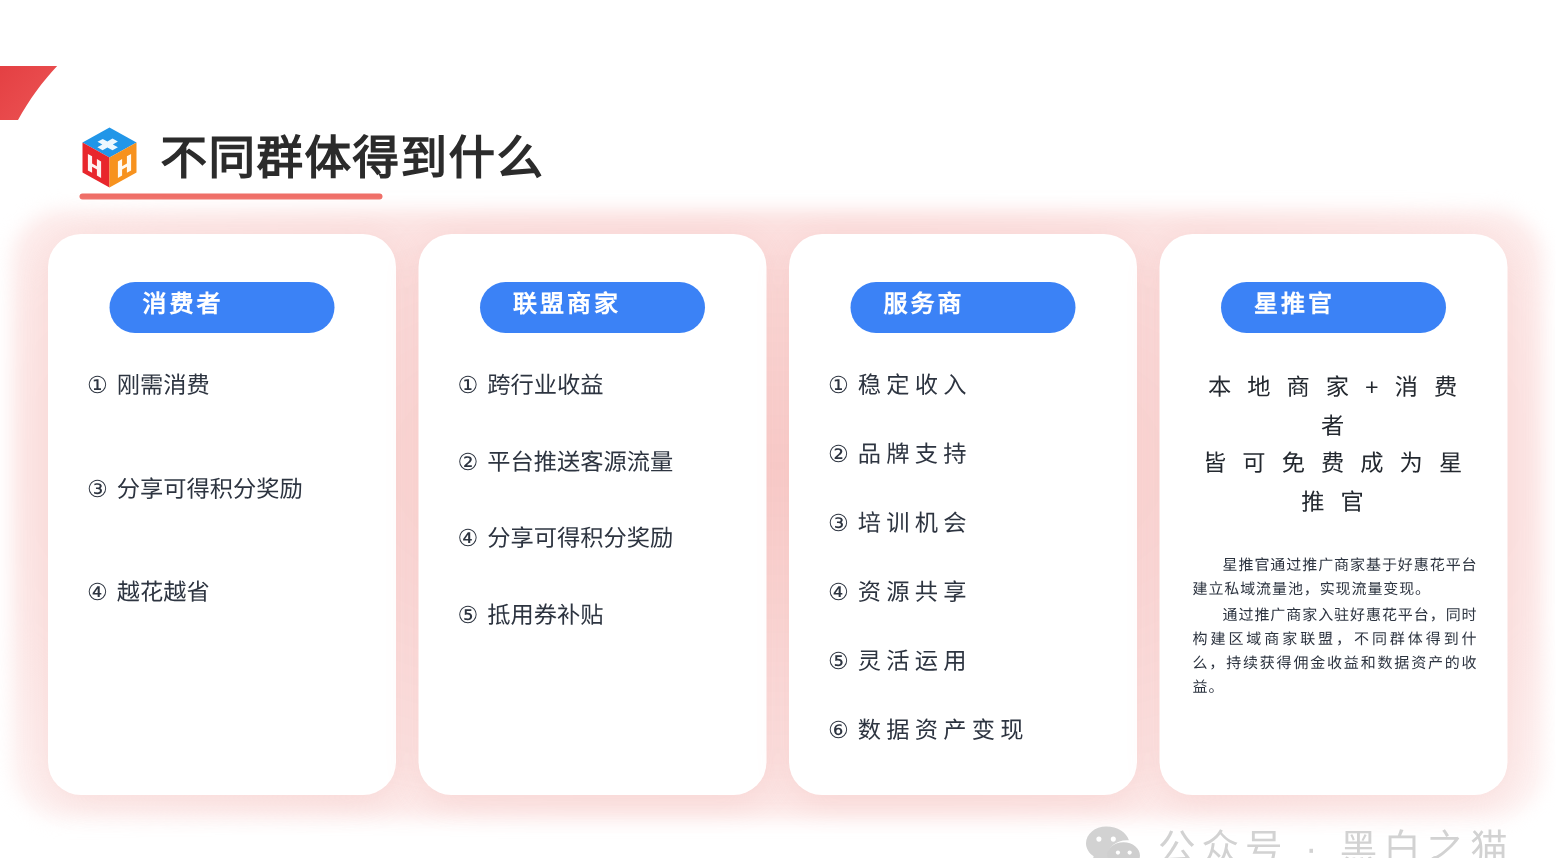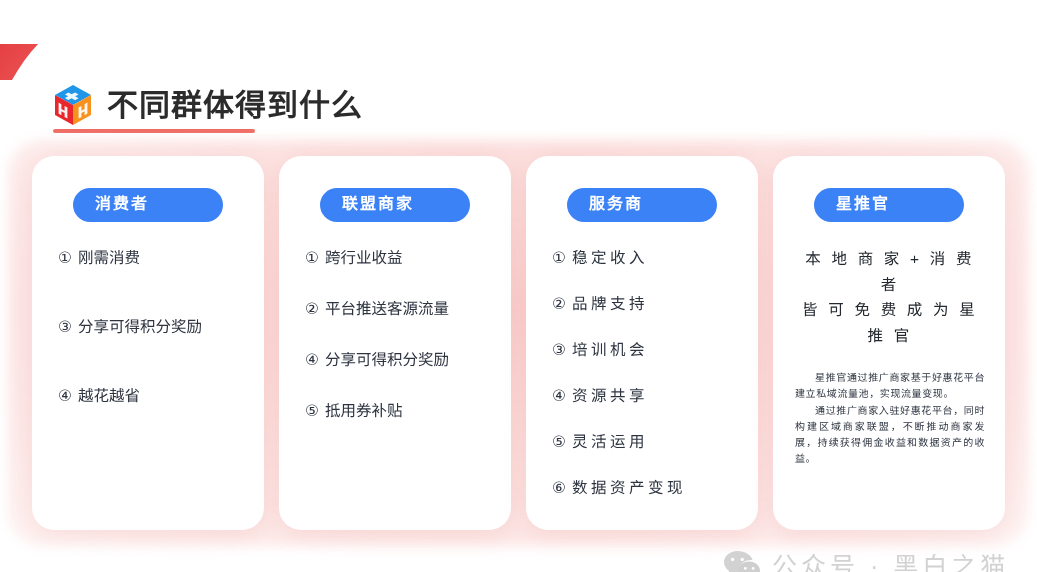--- a/index.html
+++ b/index.html
@@ -293,21 +293,21 @@
     </div>
 
     <div class="card">
       <div class="card-badge">星推官</div>
       <div class="card-text">
         <div class="card-subtitle">
           <div>本 地 商 家 + 消 费 者</div>
           <div>皆 可 免 费 成 为 星 推 官</div>
         </div>
         <p class="card-para">星推官通过推广商家基于好惠花平台建立私域流量池，实现流量变现。</p>
-        <p class="card-para">通过推广商家入驻好惠花平台，同时构建区域商家联盟，不断推动商家发展，持续获得佣金收益和数据资产的收益。</p>
+        <p class="card-para">通过推广商家入驻好惠花平台，同时构建区域商家联盟，不同群体得到什么，持续获得佣金收益和数据资产的收益。</p>
       </div>
     </div>
 
   </div>
 
   <div class="wm-wechat">
     <span class="wm-icon">
       <svg width="40" height="34" viewBox="0 0 40 34" xmlns="http://www.w3.org/2000/svg">
         <path d="M15.5 2C8 2 2 7 2 13.2c0 3.5 2 6.6 5.1 8.7L6 26.5l5-2.6c1.4.4 2.9.6 4.5.6.5 0 1 0 1.5-.1-.3-.9-.5-1.8-.5-2.8 0-5.8 5.7-10.5 12.7-10.5.5 0 1 0 1.4.1C29.2 6.1 23 2 15.5 2z" fill="#d2d2d2"></path>
         <circle cx="10.6" cy="10.4" r="1.7" fill="#ffffff"></circle>

